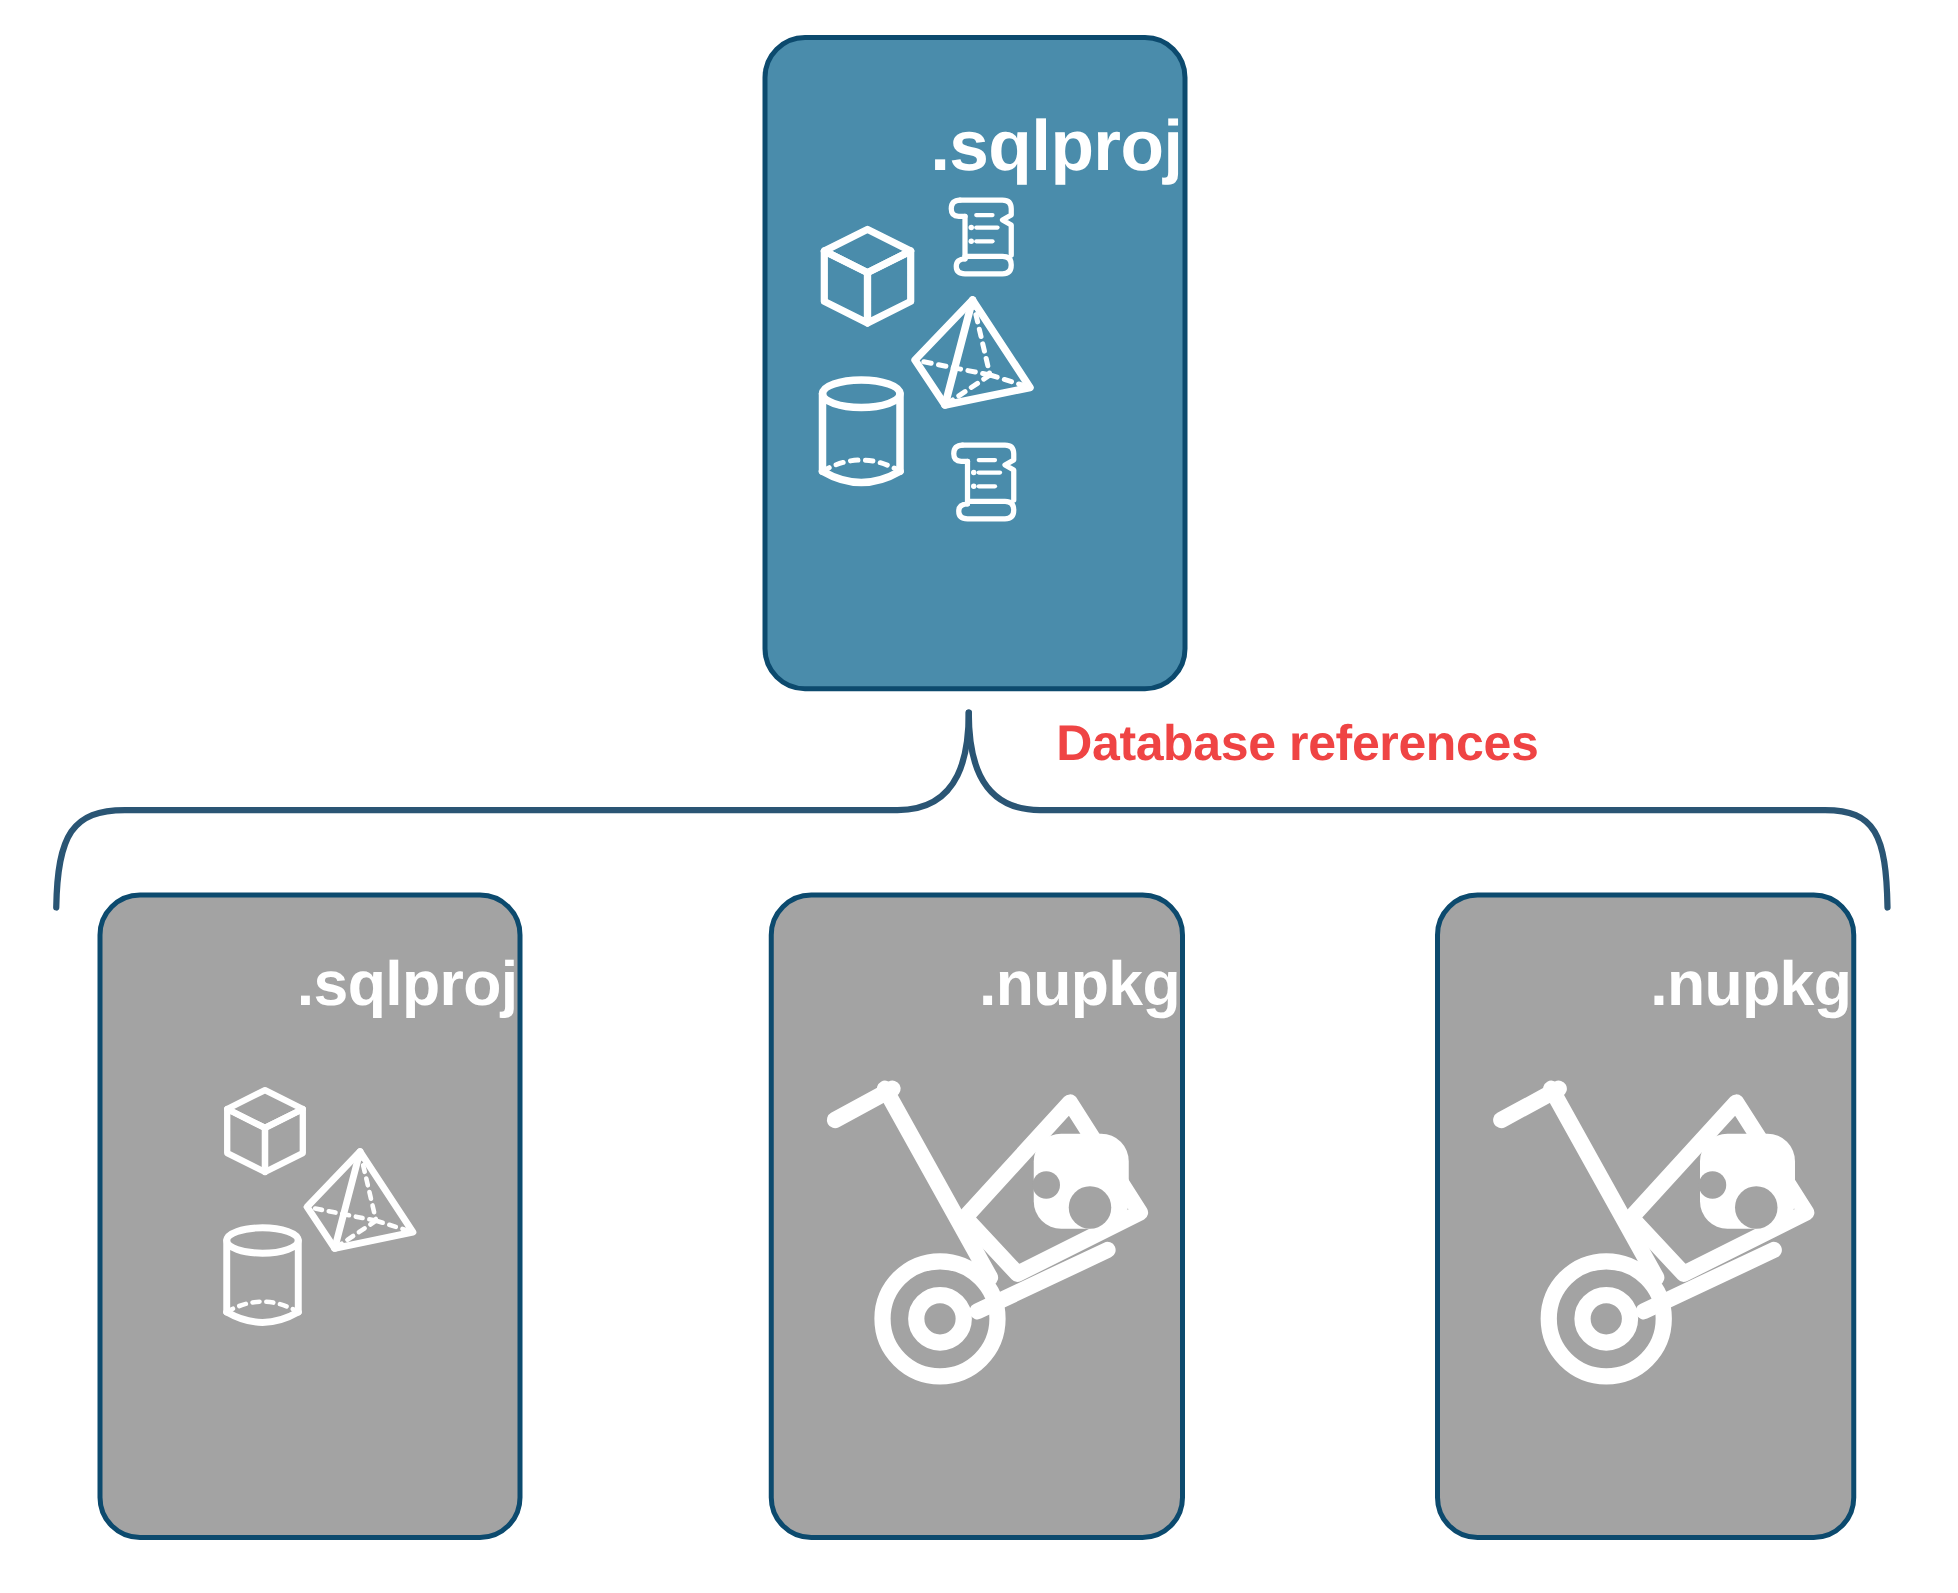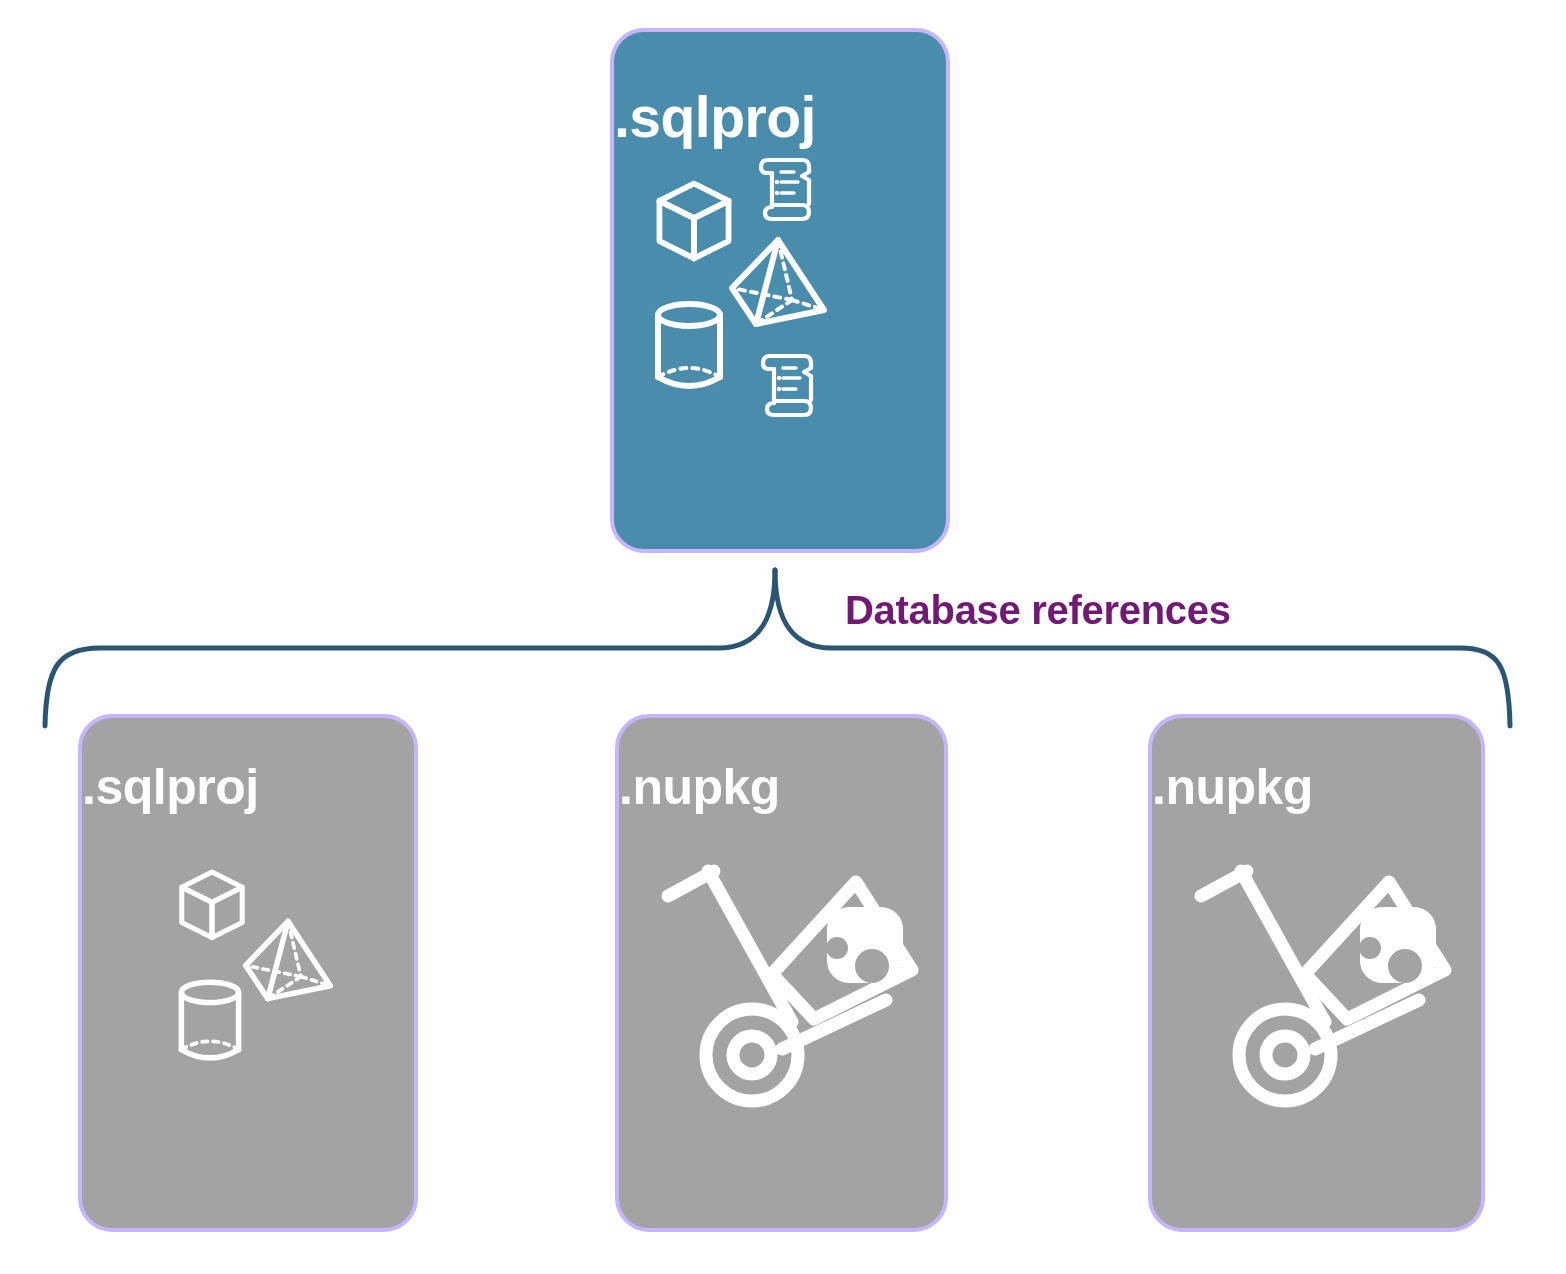--- a/index.html
+++ b/index.html
@@ -13,25 +13,25 @@
   #stage {
     position: relative;
     width: 1566px;
     height: 1274px;
     background: #ffffff;
     overflow: hidden;
   }
   .node {
     position: absolute;
     border-radius: 34px;
-    border: 4px solid #c4b5fd;
+    border: 4px solid #0c4a6e;
     box-sizing: border-box;
     display: flex;
     flex-direction: column;
-    align-items: flex-start;
+    align-items: flex-end;
   }
   .node.primary { background: #4a8cab; }
   .node.secondary { background: #a3a3a3; }
 
   .node-title {
     color: #ffffff;
     font-weight: bold;
     letter-spacing: -0.5px;
     white-space: nowrap;
     user-select: none;
@@ -54,24 +54,24 @@
 
   .brace-layer {
     position: absolute;
     left: 0; top: 0;
     width: 1566px; height: 1274px;
     pointer-events: none;
   }
   .brace-label {
     position: absolute;
     left: 845px;
-    top: 588px;
+    top: 573px;
     font-size: 40px;
     font-weight: bold;
-    color: #701a75;
+    color: #ef4444;
     white-space: nowrap;
     letter-spacing: -0.3px;
     user-select: none;
   }
 </style>
 </head>
 <body>
 
 <div id="stage">
 

